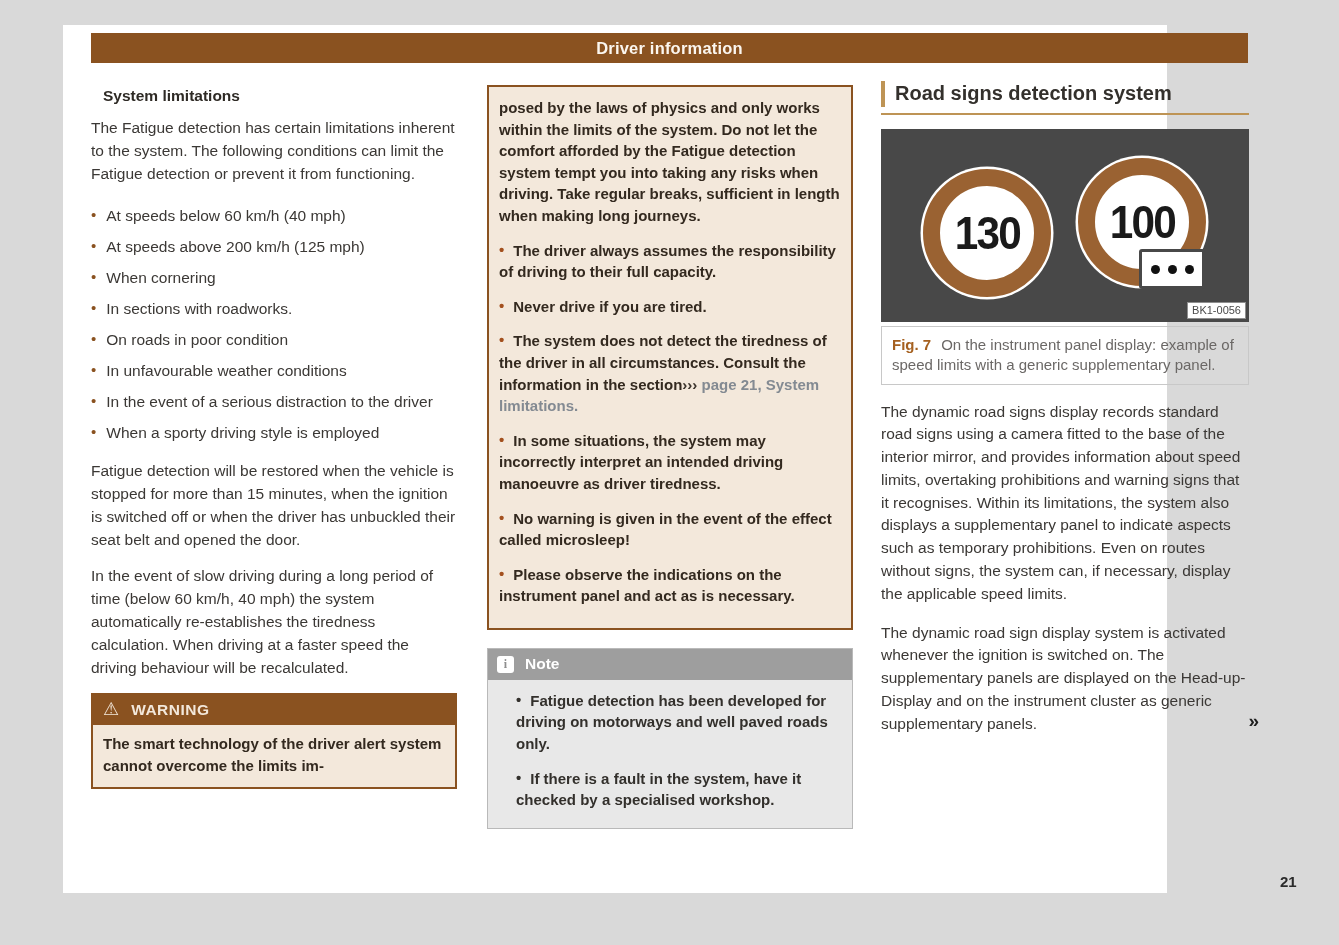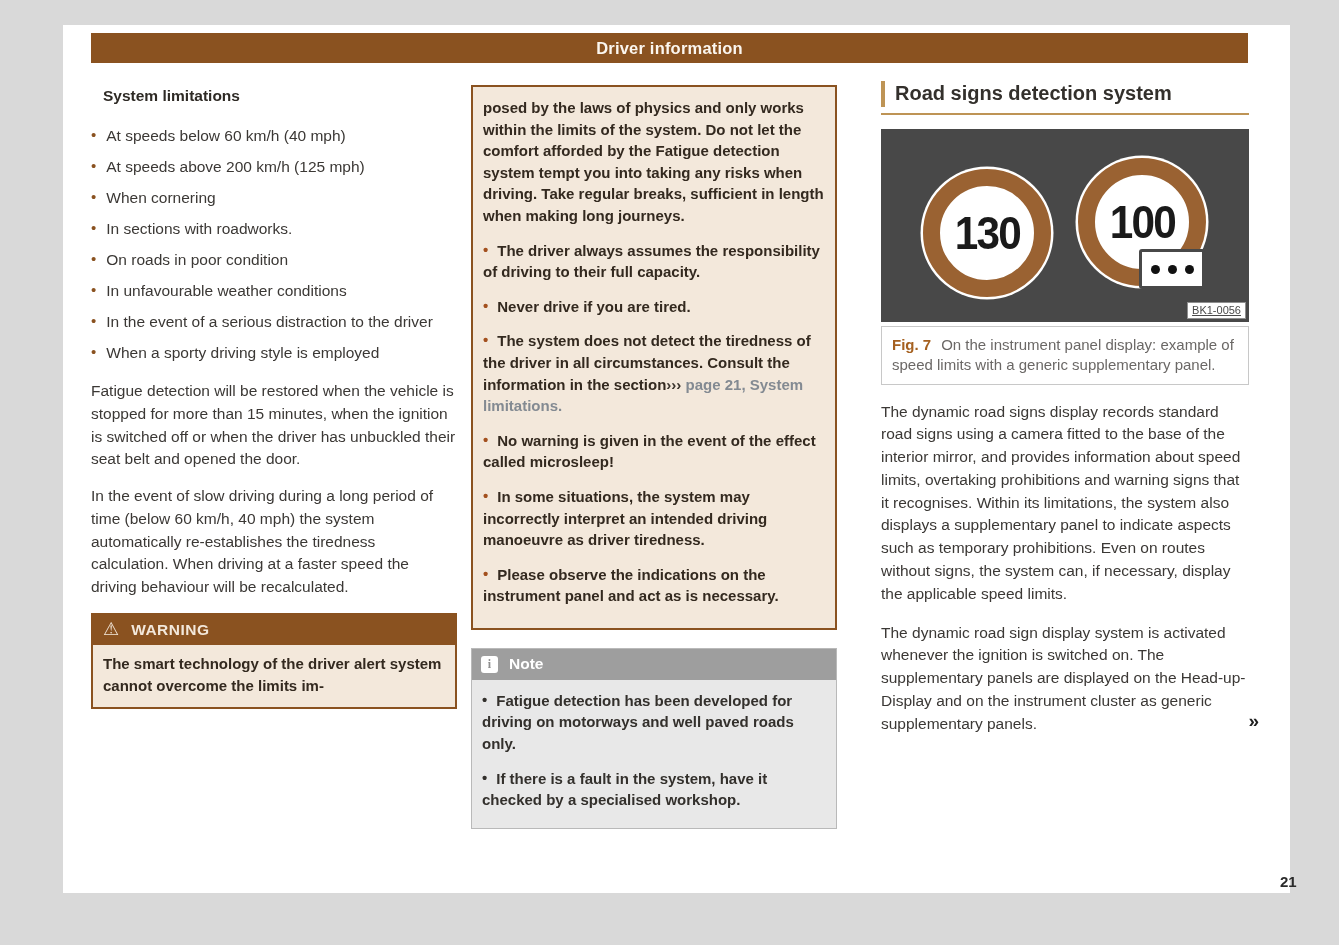--- a/index.html
+++ b/index.html
@@ -15,34 +15,34 @@
   *{margin:0;padding:0;box-sizing:border-box;}
   html,body{width:1339px;height:945px;}
   body{
     background:#D9D9D9;
     font-family:"Liberation Sans","DejaVu Sans",sans-serif;
     color:var(--ink);
     position:relative;
     overflow:hidden;
   }
   .page{
-    position:absolute;left:63px;top:25px;width:1227px;height:868px;
+    position:absolute;left:63px;top:25px;width:1104px;height:868px;
     background:#FFFFFF;
   }
   .header-bar{
     position:absolute;left:28px;top:8px;width:1157px;height:30px;
     background:var(--brown);
     display:flex;align-items:center;justify-content:center;
   }
   .header-bar span{
     color:#FBF6EF;font-size:16.5px;font-weight:bold;letter-spacing:.2px;
   }
   .col{position:absolute;top:60px;}
   .col1{left:28px;width:366px;}
-  .col2{left:408px;width:366px;}
+  .col2{left:424px;width:366px;}
   .col3{left:818px;width:368px;top:56px;}
 
   h2.sec{font-size:15.5px;font-weight:bold;color:var(--ink-bold);margin:2px 0 12px 12px;}
   p.body{font-size:15.5px;line-height:1.47;margin:0 0 14px 0;}
   .bullet{font-size:15.5px;line-height:1.42;margin:0 0 9px 0;}
   .dot::before{content:"•";color:var(--brown);margin-right:10px;font-size:15px;position:relative;top:-1px;}
   .list{margin:20px 0 16px 0;}
 
   
   .warnbox{border:2px solid var(--brown);margin-top:4px;}
@@ -71,21 +71,21 @@
   .notebox{margin-top:18px;border:1px solid #B9B9B9;}
   .notehead{
     background:var(--note-gray);height:31px;display:flex;align-items:center;padding:0 9px;
   }
   .noteicon{
     width:17px;height:17px;background:#FFFFFF;border-radius:3px;
     display:inline-flex;align-items:center;justify-content:center;margin-right:11px;
   }
   .noteicon::before{content:"i";color:#8F8F8F;font-weight:bold;font-size:12px;font-family:"Liberation Serif",serif;}
   .notehead b{color:#FFFFFF;font-size:15.5px;}
-  .notebody{background:var(--note-body);padding:10px 10px 4px 10px;}
+  .notebody{background:var(--note-body);padding:10px 10px 4px 28px;}
   .notebody .bullet{font-size:15px;font-weight:bold;color:#33302C;line-height:1.44;margin:0 0 13px 0;}
   .notebody .dot::before{color:#33302C;margin-right:9px;}
 
   
   h1.main{
     font-size:20px;font-weight:bold;color:#33302C;
     border-left:4px solid #BE9455;padding:1px 0 2px 10px;
   }
   .rule{border-bottom:2px solid #BE9455;margin:6px 0 0 0;}
   .figure{
@@ -104,21 +104,21 @@
   .sign1{left:42px;top:40px;}
   .sign2{left:197px;top:29px;}
   .panel{
     position:absolute;left:258px;top:120px;width:66px;height:40px;
     background:#FFFFFF;border:3px solid #484848;border-radius:3px;
     display:flex;align-items:center;justify-content:center;gap:8px;
   }
   .panel i{width:9px;height:9px;border-radius:50%;background:#111;display:inline-block;}
   .figcode{
     position:absolute;right:3px;bottom:3px;background:#FFFFFF;border:1px solid #8F8F8F;
-    font-size:11px;color:#4B4B4B;padding:0 4px;line-height:15px;text-decoration:underline;
+    font-size:11px;color:#4B4B4B;padding:0 4px;line-height:15px;
   }
   .caption{
     border:1px solid #C8C8C8;padding:8px 10px;margin-top:4px;
     font-size:15px;line-height:1.35;color:#6B6866;
   }
   .caption .figlabel{color:#A5601F;font-weight:bold;margin-right:10px;}
   .col3 p.body{margin-top:16px;margin-bottom:0;}
   .p-rel{position:relative;}
   .cont-marker{
     position:absolute;right:-10px;bottom:1px;font-size:19px;font-weight:bold;color:#1E1E1E;
@@ -131,20 +131,21 @@
 <body>
 
 <div class="page">
 
   <div class="header-bar">
     <span>Driver information</span>
   </div>
 
   <div class="col col1">
     <h2 class="sec">System limitations</h2>
+    <p class="body">The Fatigue detection has certain limitations inherent to the system. The following conditions can limit the Fatigue detection or prevent it from functioning.</p>
     <div class="list">
       <p class="bullet"><span class="dot"></span><span>At speeds below 60 km/h (40 mph)</span></p>
       <p class="bullet"><span class="dot"></span><span>At speeds above 200 km/h (125 mph)</span></p>
       <p class="bullet"><span class="dot"></span><span>When cornering</span></p>
       <p class="bullet"><span class="dot"></span><span>In sections with roadworks.</span></p>
       <p class="bullet"><span class="dot"></span><span>On roads in poor condition</span></p>
       <p class="bullet"><span class="dot"></span><span>In unfavourable weather conditions</span></p>
       <p class="bullet"><span class="dot"></span><span>In the event of a serious distraction to the driver</span></p>
       <p class="bullet"><span class="dot"></span><span>When a sporty driving style is employed</span></p>
     </div>
@@ -159,22 +160,22 @@
       <div class="warnbody">The smart technology of the driver alert system cannot overcome the limits im-</div>
     </div>
   </div>
 
   <div class="col col2">
     <div class="contbox">
       <p class="body">posed by the laws of physics and only works within the limits of the system. Do not let the comfort afforded by the Fatigue detection system tempt you into taking any risks when driving. Take regular breaks, sufficient in length when making long journeys.</p>
       <p class="bullet"><span class="dot"></span><span>The driver always assumes the responsibility of driving to their full capacity.</span></p>
       <p class="bullet"><span class="dot"></span><span>Never drive if you are tired.</span></p>
       <p class="bullet"><span class="dot"></span><span>The system does not detect the tiredness of the driver in all circumstances. Consult the information in the section</span><span class="marker">›››</span> <span class="pageref">page 21, System limitations.</span></p>
+      <p class="bullet"><span class="dot"></span><span>In some situations, the system may incorrectly interpret an intended driving manoeuvre as driver tiredness.</span></p>
       <p class="bullet"><span class="dot"></span><span>No warning is given in the event of the effect called microsleep!</span></p>
-      <p class="bullet"><span class="dot"></span><span>In some situations, the system may incorrectly interpret an intended driving manoeuvre as driver tiredness.</span></p>
       <p class="bullet"><span class="dot"></span><span>Please observe the indications on the instrument panel and act as is necessary.</span></p>
     </div>
 
     <div class="notebox">
       <div class="notehead">
         <span class="noteicon"></span>
         <b>Note</b>
       </div>
       <div class="notebody">
         <p class="bullet"><span class="dot"></span><span>Fatigue detection has been developed for driving on motorways and well paved roads only.</span></p>

